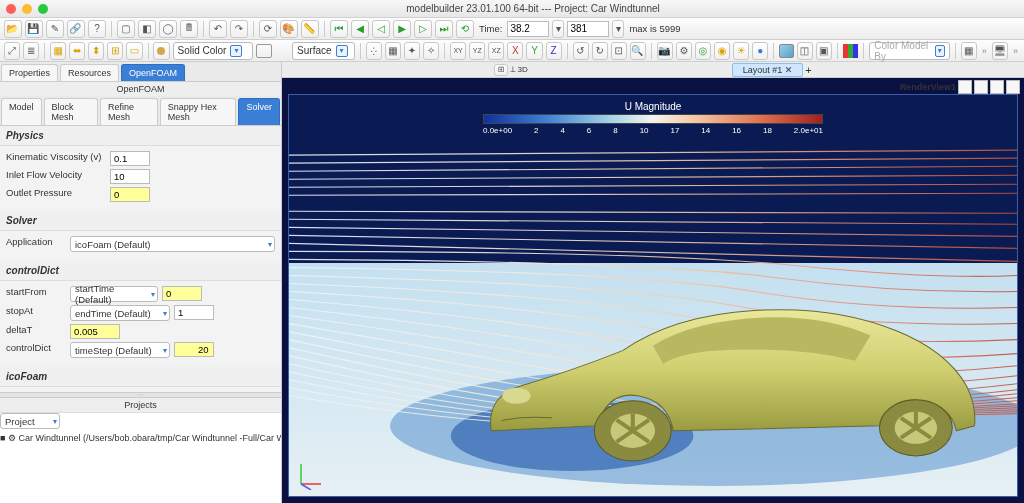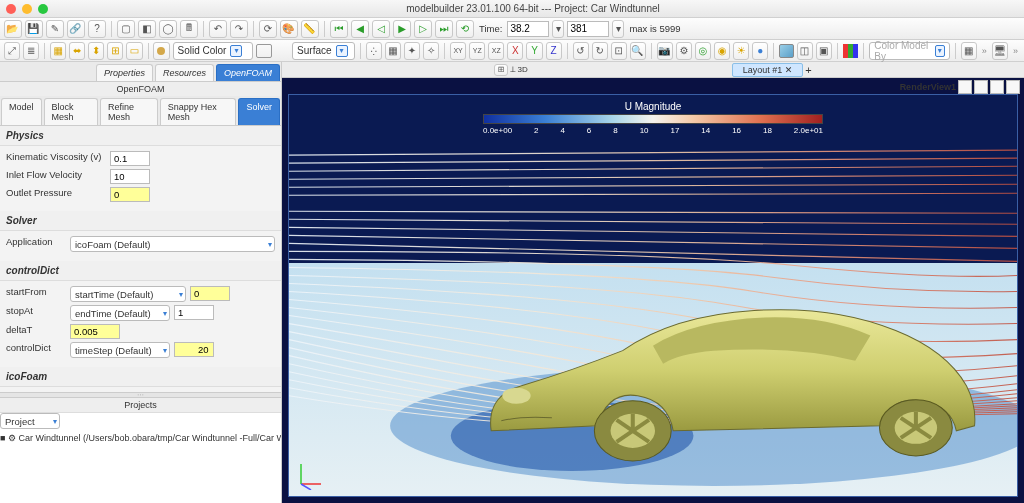--- a/index.html
+++ b/index.html
@@ -15,21 +15,21 @@
   .tb-dd { height: 18px; border: 1px solid #bbb; border-radius: 3px; background: #fff; display:flex; align-items:center; padding: 0 4px; font-size: 10px; gap:4px;}
   .tb-dd .car { width:12px; height:12px; border:1px solid #3a7fd5; border-radius:2px; background:#eaf3ff; display:flex; align-items:center; justify-content:center; font-size:8px; color:#3a7fd5;}
   .tb-num { width: 42px; height: 16px; border: 1px solid #bbb; background: #fff; padding: 0 2px; font-size: 10px; }
   .play { color: #2a9d2a; }
   .colorbox { width:18px; height:14px; border:1px solid #999; border-radius:2px; }
   .main { display: flex; height: calc(503px - 18px - 22px - 22px); }
   .sidebar { width: 282px; background: #f3f3f3; border-right: 1px solid #ccc; display:flex; flex-direction:column; }
   .tabrow { display:flex; background:#eaeaea; border-bottom:1px solid #ccc; font-size:9px; }
   .tab { padding: 3px 7px; border:1px solid #ccc; border-bottom:none; margin: 2px 1px 0; background:#f7f7f7; border-radius: 3px 3px 0 0; cursor:pointer;}
   .tab.active { background:#3a7fd5; color:#fff; border-color:#2a6fc5;}
-  .tabrow.center { justify-content:flex-end;font-style:italic; }
+  .tabrow.center { justify-content:flex-start; }
   .section-h { font-style: italic; font-weight: bold; padding: 4px 6px; border-bottom:1px solid #ddd; background:#f0f0f0; font-size:10px;}
   .form { padding: 2px 6px 6px; }
   .row { display:flex; align-items:flex-start; gap:4px; margin: 3px 0; font-size:9.5px;}
   .lbl { width: 100px; }
   .inp { height: 15px; border:1px solid #bbb; background:#fff; padding:0 3px; font-size:9.5px; }
   .inp.yellow { background:#ffff99; }
   .sel { height: 16px; border:1px solid #bbb; background:#fff; border-radius:3px; padding:0 14px 0 4px; font-size:9.5px; position:relative; display:flex; align-items:center;}
   .sel::after { content:"▾"; position:absolute; right:2px; font-size:8px; color:#3a7fd5;}
   .dragbar { height:6px; background:#e5e5e5; border-top:1px solid #ccc; border-bottom:1px solid #ccc; text-align:center; font-size:7px; color:#999; line-height:4px;}
   .projects { flex:0 0 auto; }
@@ -205,21 +205,21 @@
           <div class="sel" style="flex:1;">
               <span>icoFoam (Default)</span>
             </div>
         </div>
       </div>
 
       <div class="section-h">controlDict</div>
       <div class="form">
         <div class="row">
           <span class="lbl" style="width:60px;">startFrom</span>
-          <div class="sel" style="width:116px;">
+          <div class="sel" style="width:88px;">
               <span>startTime (Default)</span>
             </div>
           <input class="inp yellow" style="width: 40px;" value="0">
         </div>
         <div class="row">
           <span class="lbl" style="width:60px;">stopAt</span>
           <div class="sel" style="width:100px;">
               <span>endTime (Default)</span>
             </div>
           <input class="inp" style="width: 40px;" value="1">

